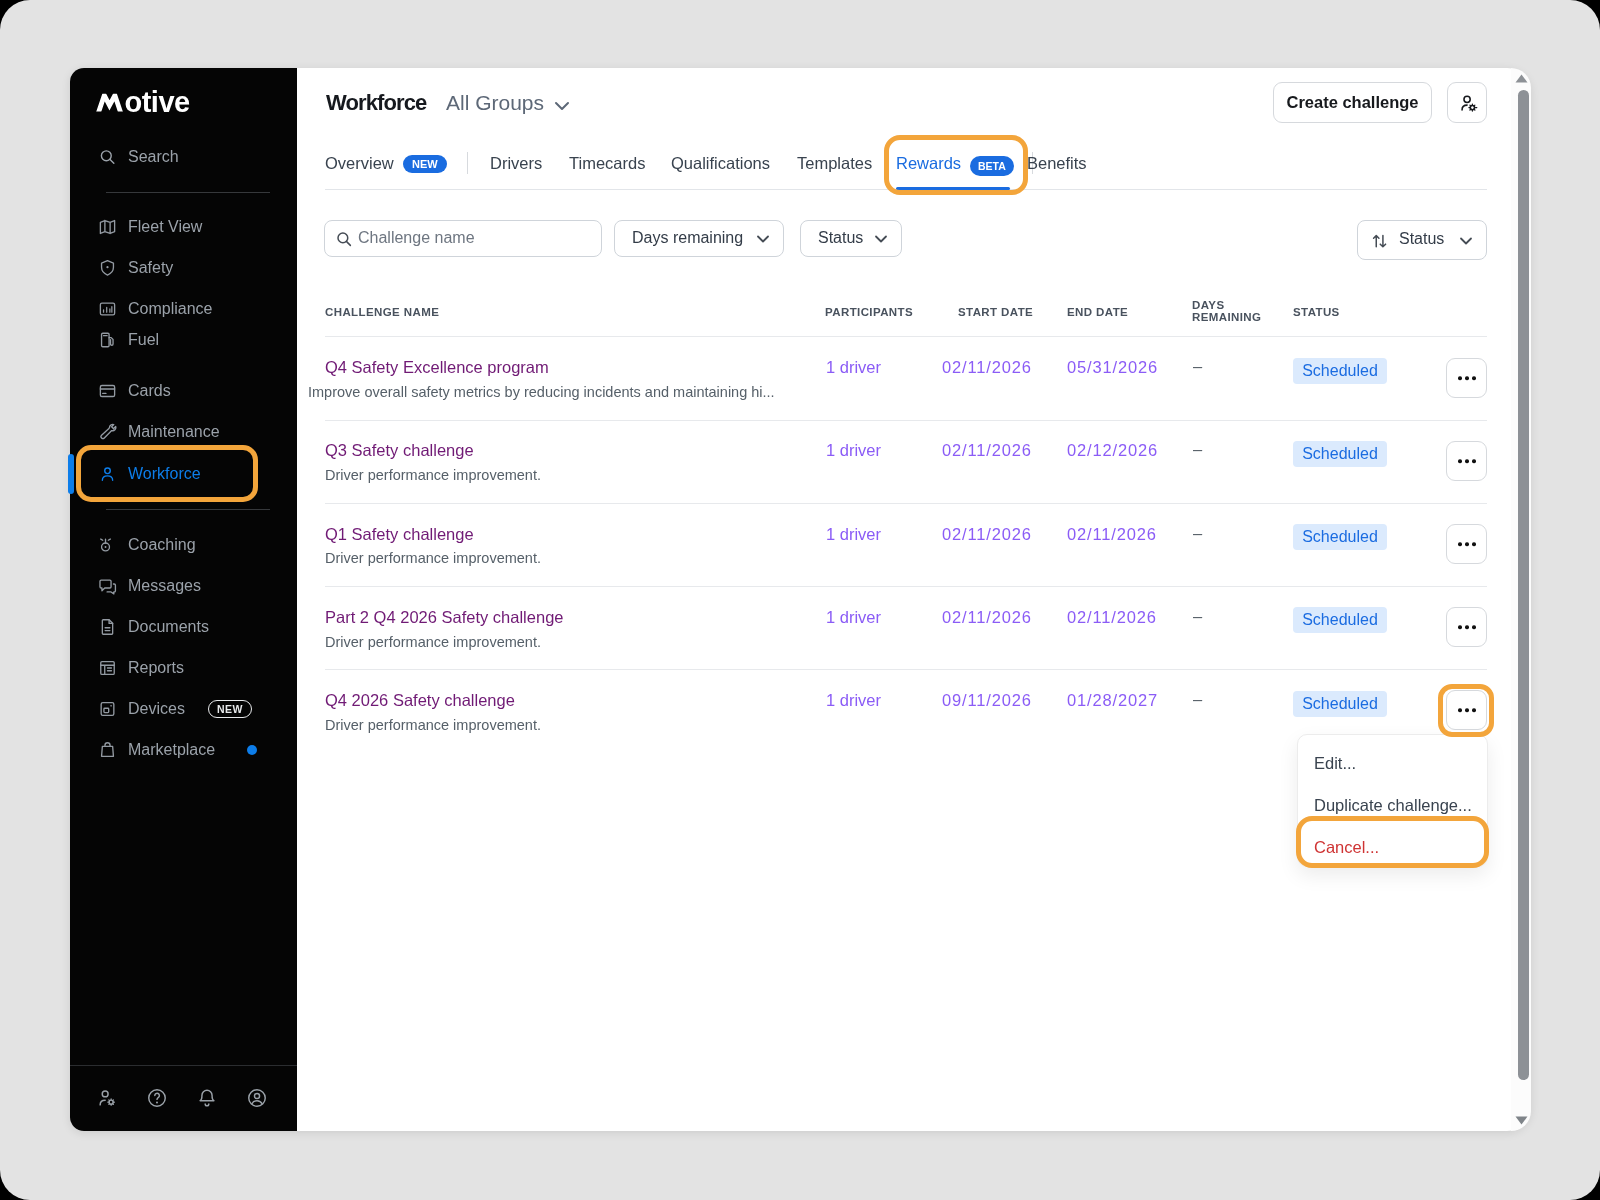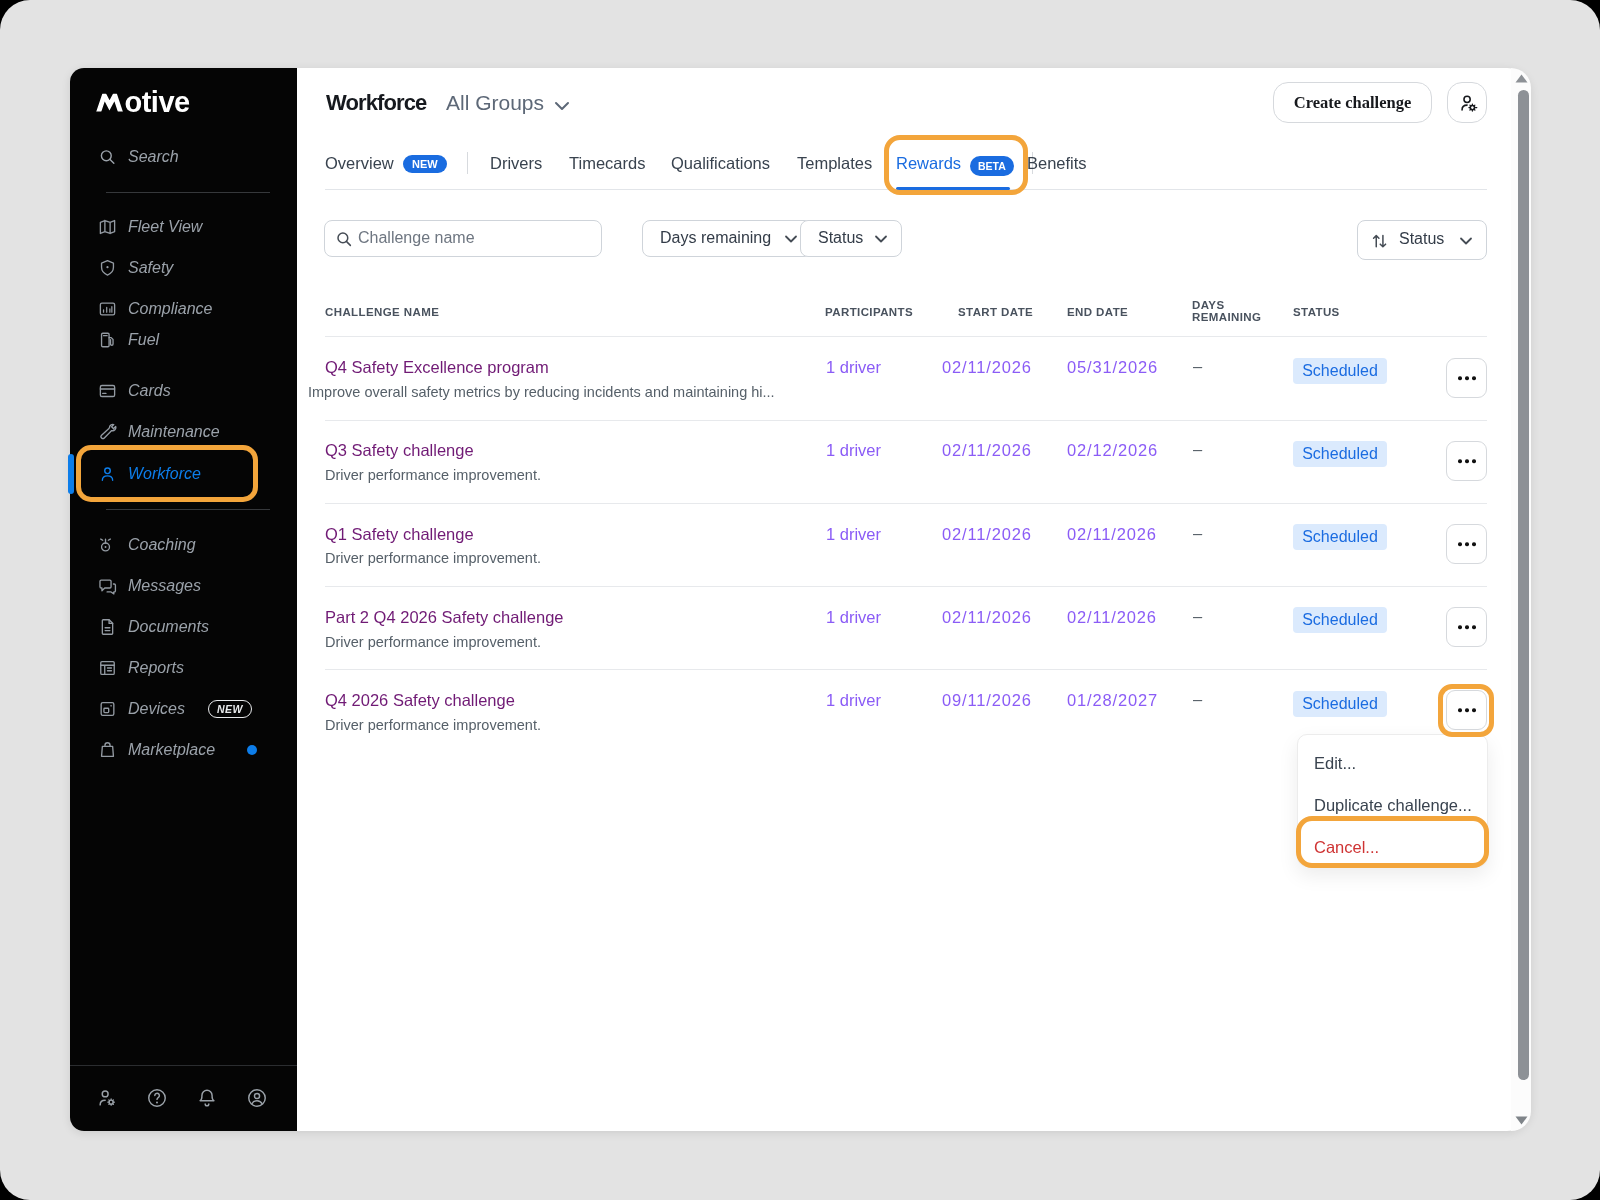--- a/index.html
+++ b/index.html
@@ -3,38 +3,38 @@
 <meta charset="utf-8">
 <style>
 * { margin:0; padding:0; box-sizing:border-box; }
 html,body { width:1600px; height:1200px; background:#000; font-family:"Liberation Sans", sans-serif; }
 .canvas { position:relative; width:1600px; height:1200px; background:#e3e3e3; border-radius:30px; overflow:hidden; }
 .window { position:absolute; left:70px; top:68px; width:1461px; height:1063px; background:#fff; border-radius:14px 24px 24px 14px; box-shadow:0 2px 10px rgba(0,0,0,.10); }
 .abs { position:absolute; }
 
 
 .sidebar { position:absolute; left:0; top:0; width:227px; height:1063px; background:#050505; border-radius:14px 0 0 14px; }
-.nav-item { position:absolute; left:0; width:269px; height:24px;font-style:italic; }
+.nav-item { position:absolute; left:0; width:269px; height:24px; }
 .nav-item .nico { position:absolute; left:28px; top:50%; transform:translateY(-50%); width:19px; height:19px; }
 .nav-item .nlabel { position:absolute; left:58px; top:50%; transform:translateY(-50%); font-size:16px; color:#9ba2aa; white-space:nowrap; }
 .nav-item.active .nlabel { color:#0d7de9; }
 .sdivider { position:absolute; left:36px; width:164px; height:1px; background:#36383b; }
 .bluebar { position:absolute; left:-2px; top:386px; width:6px; height:40px; background:#0d7de9; border-radius:3px; }
 .newpill { position:absolute; left:138px; top:50%; transform:translateY(-50%); border:1.5px solid #e8eaec; color:#e8eaec; font-size:10.5px; font-weight:bold; letter-spacing:.4px; padding:2px 8px 2px; border-radius:9px; }
 .bluedot { position:absolute; left:177px; top:50%; transform:translateY(-50%); width:10px; height:10px; border-radius:50%; background:#0d7de9; }
 .bicon { position:absolute; top:1019px; width:22px; height:22px; }
 
 
 .oring { position:absolute; border:5px solid #f3a53b; }
 
 
 .h1 { position:absolute; left:256px; top:22px; font-size:22px; font-weight:bold; color:#16191e; letter-spacing:-0.9px; }
 .groups { position:absolute; left:376px; top:23px; font-size:21px; color:#5d6877; }
 .gchev { position:absolute; left:482px; top:30px; }
-.btn { position:absolute; background:#fff; border:1px solid #d6d9dd; border-radius:15px;font-family:Liberation Serif, serif; }
+.btn { position:absolute; background:#fff; border:1px solid #d6d9dd; border-radius:9px; }
 .create-btn { left:1203px; top:14px; width:159px; height:41px; font-size:16.5px; font-weight:bold; color:#17191d; text-align:center; line-height:39px; }
 .gear-btn { left:1377px; top:14px; width:40px; height:41px; }
 
 
 .tab { position:absolute; top:86px; font-size:16.5px; color:#39434f; white-space:nowrap; }
 .tabsep { position:absolute; top:84px; width:1px; height:22px; background:#d7dade; }
 .bluepill { position:absolute; background:#1a6ce0; color:#fff; font-weight:bold; border-radius:10px; }
 .tabline { position:absolute; left:255px; top:121px; width:1162px; height:1px; background:#e2e5e9; }
 .blueline { position:absolute; left:826px; top:119px; width:114px; height:3px; background:#1a6ce0; border-radius:2px; }
 
@@ -231,21 +231,21 @@
     <div class="tabline"></div>
     <div class="blueline"></div>
 
     <div class="input" style="left:254px; width:278px;">
         <svg style="position:absolute;left:10px;top:9px;" width="18" height="18" viewBox="0 0 24 24" fill="none" stroke="#454c55" stroke-width="2" stroke-linecap="round">
           <circle cx="10.5" cy="10.5" r="6.5"></circle>
           <line x1="15.5" y1="15.5" x2="20.5" y2="20.5"></line>
         </svg>
         <span class="abs ph" style="left:33px; top:8px;">Challenge name</span>
       </div>
-    <div class="input" style="left:572px; width:170px;">
+    <div class="input" style="left:544px; width:170px;">
         <span class="abs dd" style="left:17px; top:8px;">Days remaining</span>
         <svg style="position:absolute;right:13px;top:13px;" width="14" height="10" viewBox="0 0 14 10" fill="none" stroke="#454c55" stroke-width="1.8" stroke-linecap="round" stroke-linejoin="round">
           <polyline points="2,2.5 7,7.5 12,2.5"></polyline>
         </svg>
       </div>
     <div class="input" style="left:730px; width:102px;">
         <span class="abs dd" style="left:17px; top:8px;">Status</span>
         <svg style="position:absolute;right:13px;top:13px;" width="14" height="10" viewBox="0 0 14 10" fill="none" stroke="#454c55" stroke-width="1.8" stroke-linecap="round" stroke-linejoin="round">
           <polyline points="2,2.5 7,7.5 12,2.5"></polyline>
         </svg>

